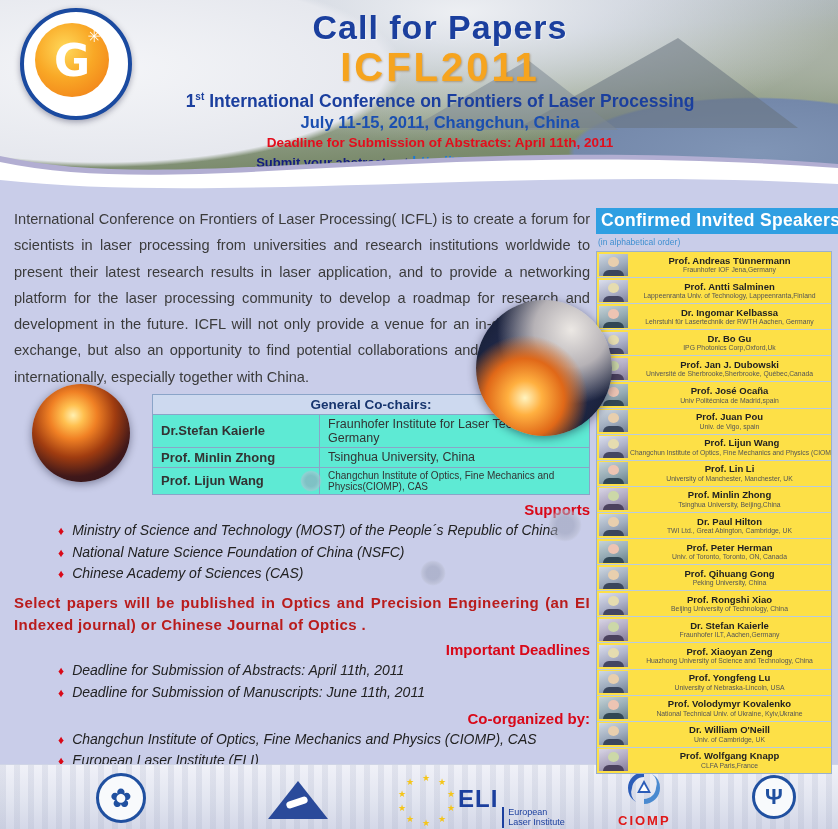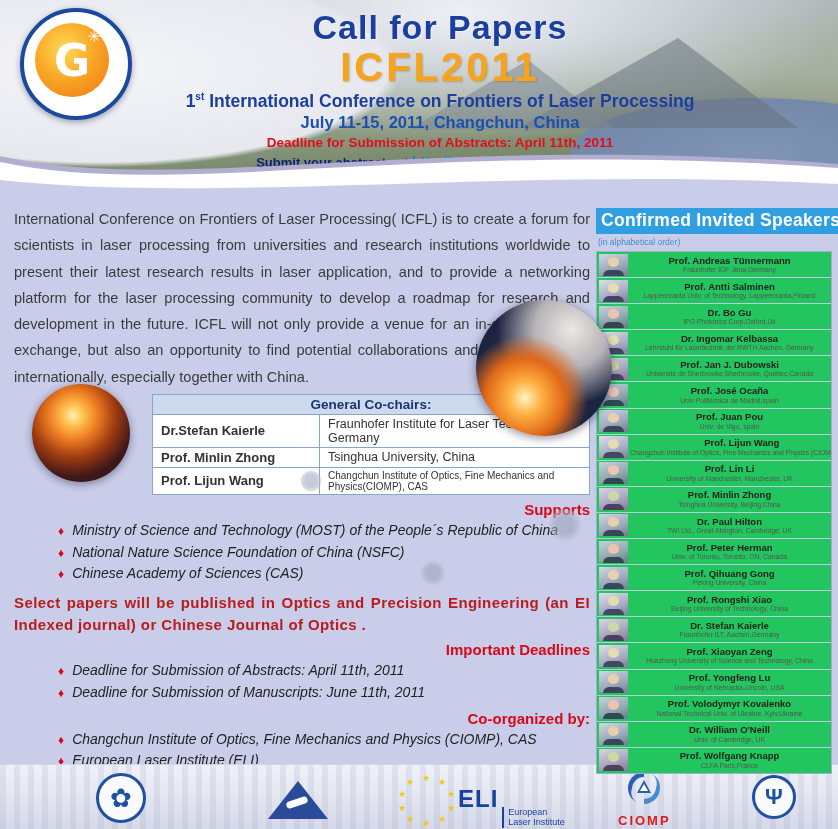--- a/index.html
+++ b/index.html
@@ -42,21 +42,21 @@
   
   .content{position:absolute;top:196px;left:0;width:838px;height:571px;display:flex;}
   .leftcol{width:592px;padding:2px 2px 0 14px;box-sizing:border-box;}
 
   .intro{margin:8px 0 4px 0;font-size:14.6px;color:#3b3b3b;line-height:1.8;text-align:justify;}
 
   .cochairs{position:relative;margin:2px 0 0 0;min-height:84px;}
   .laser1{position:absolute;left:18px;top:-10px;width:98px;height:98px;border-radius:50%;z-index:4;
     box-shadow:0 2px 8px rgba(0,0,30,.4);
     background:radial-gradient(circle at 42% 32%, #fff0b0 0%, #ffc050 12%, #f08024 27%, #a03c10 48%, #40181a 70%, #221019 100%);}
-  table.cc{border-collapse:collapse;margin-left:138px;width:438px;background:#ffffff;}
+  table.cc{border-collapse:collapse;margin-left:138px;width:438px;background:#5eead4;}
   table.cc th,table.cc td{border:1px solid #8aa4c8;padding:2px 8px;}
   table.cc th{background:#cdd9ef;color:#17356e;font-size:13.5px;font-weight:bold;text-align:center;}
   td.ccn{width:150px;font-size:13px;font-weight:bold;color:#333;}
   td.cca{font-size:12.5px;color:#333;}
   td.small{font-size:10px;}
 
   .sec-h{font-size:15px;font-weight:bold;color:#d90818;margin:6px 0 2px 0;text-align:right;}
   ul.blist{list-style:none;margin:0;padding:0 0 0 44px;font-style:italic;}
   ul.blist li{font-size:14px;color:#222;line-height:1.55;}
   .dia{color:#d90818;font-size:12px;margin-right:8px;}
@@ -78,21 +78,21 @@
   
   .node{position:absolute;border-radius:50%;background:radial-gradient(circle,#9aa0b8 0 35%,#b8bcd0 60%,rgba(180,184,208,0) 70%);opacity:.55;z-index:1;}
 
   
   .sidebar{width:236px;margin-left:4px;padding-top:12px;position:relative;z-index:5;}
   .sb-banner{display:flex;align-items:stretch;}
   .sb-title{background:#2f9fe2;color:#fff;font-size:17.5px;font-weight:bold;padding:2px 5px 3px 5px;
     letter-spacing:.3px;white-space:nowrap;}
   .sb-bar{width:10px;margin-left:4px;background:#1f3fa0;}
   .sb-note{font-size:8.5px;color:#3f8fd0;margin:3px 0 4px 2px;}
-  .stable{background:#22c55e;border:1px solid #9ab0cc;}
+  .stable{background:#fde047;border:1px solid #9ab0cc;}
   .srow{display:flex;align-items:center;border-bottom:1px solid #b9cbe0;height:25.1px;overflow:hidden;}
   .srow:last-child{border-bottom:none;}
   .thumb{width:29px;height:22px;margin:1px 2px 1px 2px;flex:0 0 29px;position:relative;overflow:hidden;
     background:linear-gradient(160deg,#cfd8e2 0%,#9facbe 55%,#717f94 100%);}
   .thumb::before{content:"";position:absolute;top:3px;left:9px;width:11px;height:10px;border-radius:50%;
     background:#e8cfae;}
   .thumb::after{content:"";position:absolute;bottom:-4px;left:4px;width:21px;height:10px;border-radius:6px 6px 0 0;
     background:#3a465c;}
   .srow:nth-child(2n) .thumb{filter:hue-rotate(18deg) brightness(1.04);}
   .srow:nth-child(3n) .thumb{filter:hue-rotate(-22deg) brightness(.97);}
@@ -248,29 +248,29 @@
         <div class="srow">
             <div class="thumb"></div>
             <div class="sinfo">
               <div class="sname">Prof. Antti Salminen</div>
               <div class="saff">Lappeenranta Univ. of Technology, Lappeenranta,Finland</div>
             </div>
           </div>
         <div class="srow">
             <div class="thumb"></div>
             <div class="sinfo">
+              <div class="sname">Dr. Ingomar Kelbassa</div>
+              <div class="saff">Lehrstuhl für Lasertechnik der RWTH Aachen, Germany</div>
+            </div>
+          </div>
+        <div class="srow">
+            <div class="thumb"></div>
+            <div class="sinfo">
               <div class="sname">Dr. Bo Gu</div>
               <div class="saff">IPG Photonics Corp,Oxford,Uk</div>
-            </div>
-          </div>
-        <div class="srow">
-            <div class="thumb"></div>
-            <div class="sinfo">
-              <div class="sname">Dr. Ingomar Kelbassa</div>
-              <div class="saff">Lehrstuhl für Lasertechnik der RWTH Aachen, Germany</div>
             </div>
           </div>
         <div class="srow">
             <div class="thumb"></div>
             <div class="sinfo">
               <div class="sname">Prof. Jan J. Dubowski</div>
               <div class="saff">Université de Sherbrooke,Sherbrooke, Québec,Canada</div>
             </div>
           </div>
         <div class="srow">

